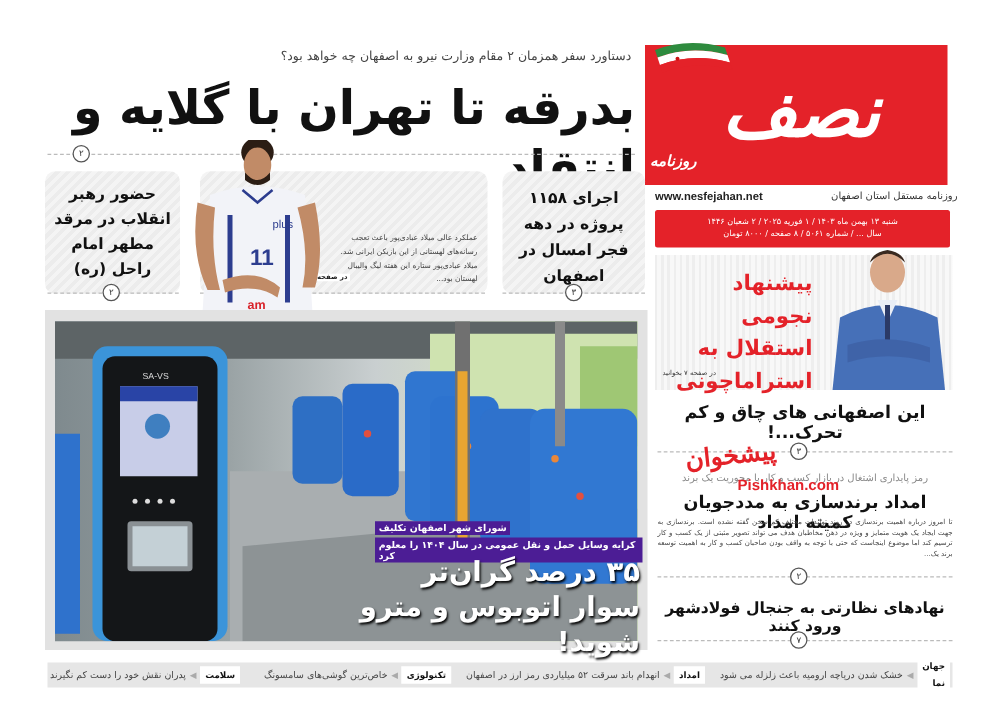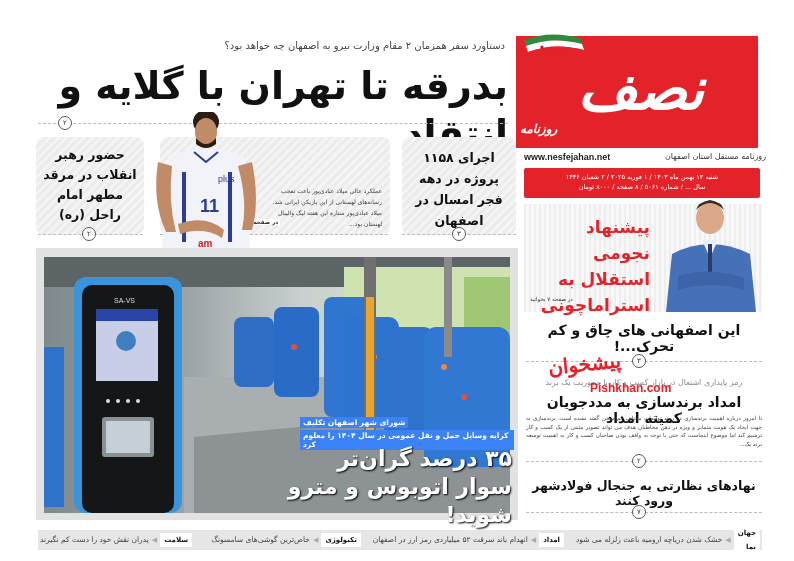--- a/index.html
+++ b/index.html
@@ -23,21 +23,21 @@
 
   
   .box { background: repeating-linear-gradient(135deg, #ececec 0 3px, #f4f4f4 3px 6px); border-radius: 8px; }
   .box-title { font-weight: bold; text-align: center; color: #111; }
   .player { left: 148px; top: 112px; width: 115px; height: 138px; }
   .small-text { font-size: 6px; color: #444; text-align: right; line-height: 11px; }
 
   
   .photo-frame { left: 36px; top: 248px; width: 482px; height: 272px; background: #e2e2e2; }
   .photo { left: 44px; top: 257px; width: 466px; height: 256px; overflow: hidden; background: linear-gradient(90deg, #7f8a8e 0%, #9aa3a5 30%, #c9cfd0 55%, #d7e4c4 80%, #b9d69a 100%); }
-  .red-tag { background: #3b82f6; color: #fff; font-size: 7.5px; font-weight: bold; padding: 1px 3px; display: inline-block; }
+  .red-tag { background: #4c1d95; color: #fff; font-size: 7.5px; font-weight: bold; padding: 1px 3px; display: inline-block; }
   .photo-headline { color: #fff; font-weight: 900; text-shadow: 1px 1px 2px #000; text-align: right; }
 
   
   .stra-box { left: 524px; top: 204px; width: 238px; height: 108px; background: repeating-linear-gradient(90deg, #eee 0 2px, #f8f8f8 2px 5px); }
   .stra-title { left: 530px; top: 214px; width: 120px; color: #e42229; font-weight: 900; font-size: 17px; line-height: 26px; text-align: right; }
   .right-headline { font-weight: bold; text-align: center; color: #111; }
   .watermark { color: #e42229; font-weight: bold; }
 
   
   .strip { top: 530px; height: 20px; background: #e6e6e6; }

